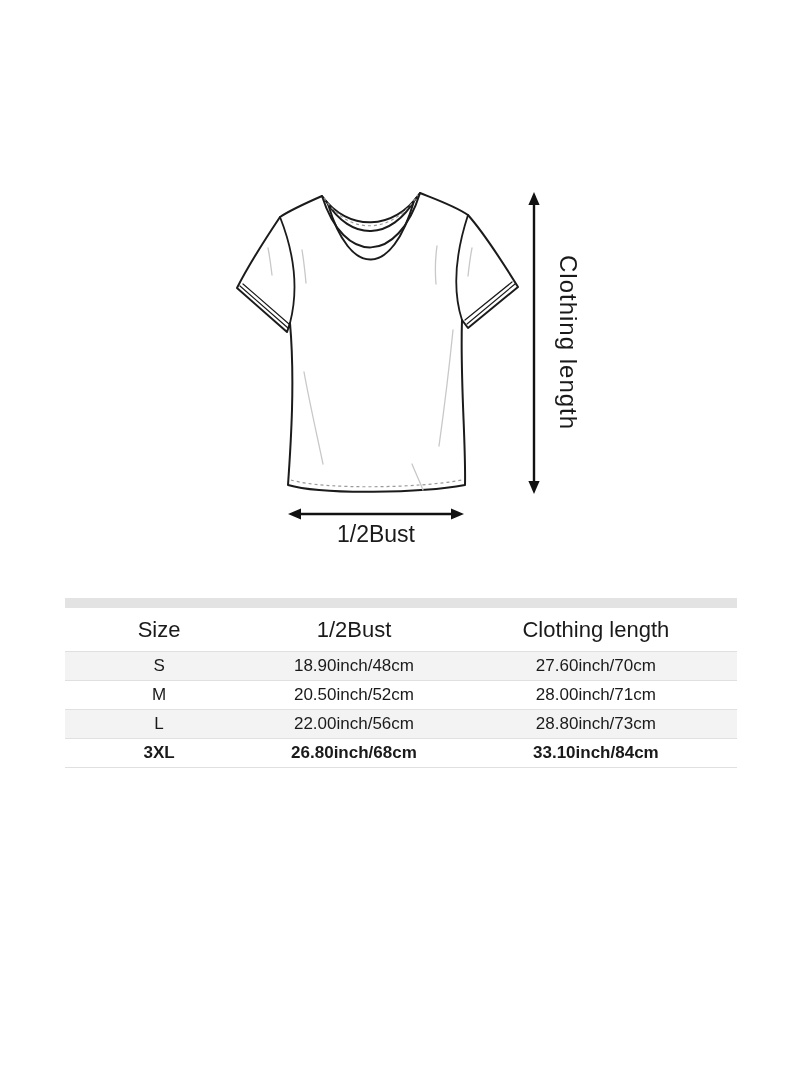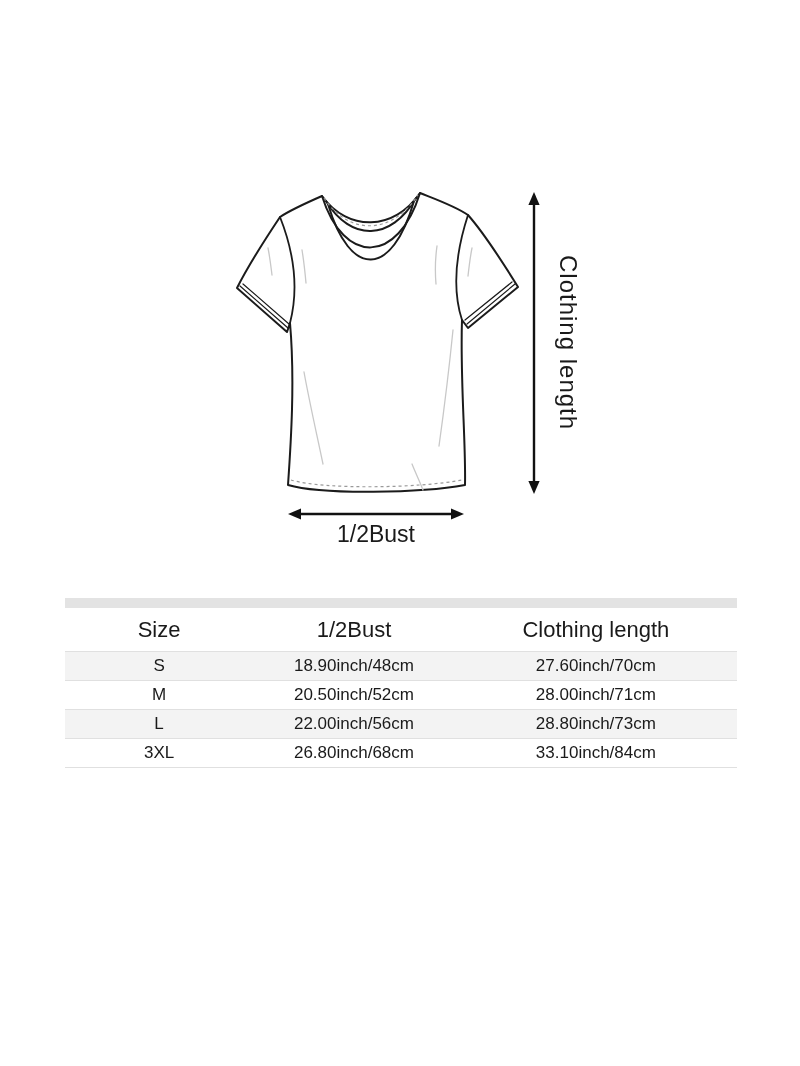--- a/index.html
+++ b/index.html
@@ -37,21 +37,21 @@
   table.size-table { width: 100%; border-collapse: collapse; table-layout: fixed; }
   .size-table thead th {
     height: 43px; font-size: 22px; font-weight: 400; text-align: center;
     vertical-align: middle; padding: 0; margin-top: 43px;
   }
   .size-table tbody td {
     height: 28px; font-size: 17px; text-align: center; vertical-align: middle;
     border-top: 1px solid #e0e0e0; padding: 0;
   }
   .size-table tbody tr:nth-child(odd) { background: #f3f3f3; }
-  .size-table tbody tr:last-child td { border-bottom: 1px solid #e0e0e0; }
+  .size-table tbody tr:last-child td { border-bottom: 1px solid #e0e0e0; font-weight: bold; }
 </style>
 </head>
 <body>
 
 <div class="page">
 
   <div class="shirt-wrap">
     <svg viewBox="0 0 300 330">
       <g stroke="#1b1b1b" stroke-width="2" fill="none" stroke-linejoin="round" stroke-linecap="round">
         <path fill="#ffffff" d="M 100 16

